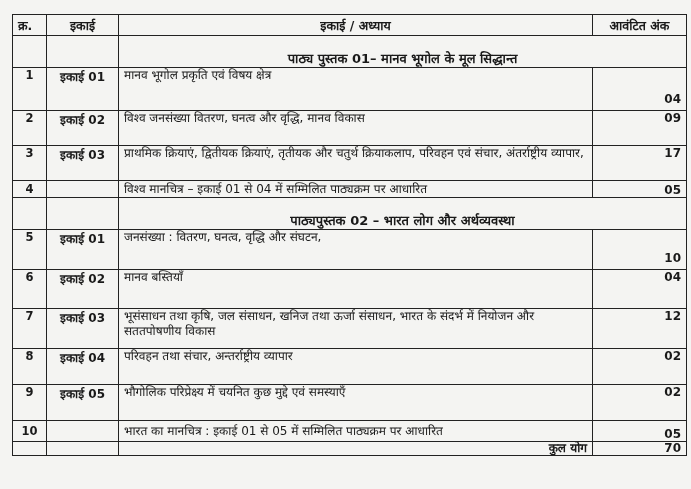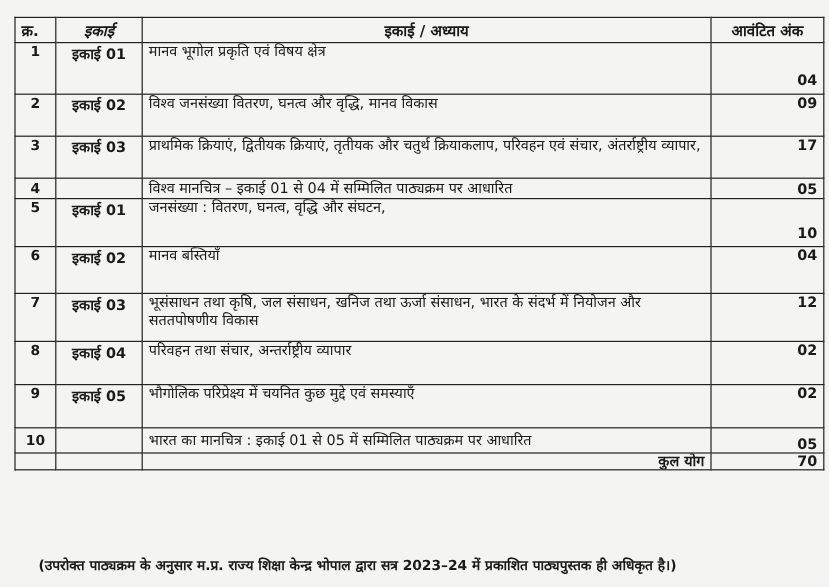--- a/index.html
+++ b/index.html
@@ -23,21 +23,21 @@
     padding: 0 5px;
     vertical-align: top;
     overflow: hidden;
   }
   col.c-sn { width: 34px; }
   col.c-unit { width: 72px; }
   col.c-title { width: 474px; }
   col.c-marks { width: 94px; }
   th { font-weight: bold; font-size: 12.5px; height: 20px; vertical-align: middle !important; }
   th.h-sn { text-align: left; padding-left: 6px; }
-  th.h-unit { text-align: center; font-style: italic; }
+  th.h-unit { text-align: center; }
   th.h-title { text-align: center; }
   th.h-marks { text-align: center; }
   td.sn { text-align: center; font-weight: bold; padding-top: 3px; font-size: 11.5px; }
   td.unit { text-align: center; font-weight: bold; padding-top: 3px; font-size: 12px; margin-top: 27px; }
   td.title { padding-top: 3px; line-height: 15px; font-size: 12px; }
   td.marks { text-align: right; font-weight: bold; vertical-align: middle; font-size: 12px; }
   tr.section td { height: 31px; }
   td.section-title { text-align: center; font-weight: bold; vertical-align: bottom !important; padding-bottom: 1px; font-size: 13px; }
   tr.r1 td { height: 38px; }
   tr.r2 td { height: 34px; }
@@ -72,20 +72,25 @@
         <col class="c-marks">
     </colgroup>
     <tbody>
         <tr>
       <th class="h-sn">क्र.</th>
       <th class="h-unit">इकाई</th>
       <th class="h-title">इकाई / अध्याय</th>
       <th class="h-marks">आवंटित अंक</th>
     </tr>
 
+    <tr class="section">
+      <td></td>
+      <td></td>
+      <td class="section-title" colspan="2">पाठ्य पुस्तक 01– मानव भूगोल के मूल सिद्धान्त</td>
+    </tr>
     <tr class="r1">
       <td class="sn">1</td>
       <td class="unit">इकाई 01</td>
       <td class="title">मानव भूगोल प्रकृति एवं विषय क्षेत्र</td>
       <td class="marks">04</td>
     </tr>
     <tr class="r2">
       <td class="sn">2</td>
       <td class="unit">इकाई 02</td>
       <td class="title">विश्व जनसंख्या वितरण, घनत्व और वृद्धि, मानव विकास</td>
@@ -97,20 +102,25 @@
       <td class="title">प्राथमिक क्रियाएं, द्वितीयक क्रियाएं, तृतीयक और चतुर्थ क्रियाकलाप, परिवहन एवं संचार, अंतर्राष्ट्रीय व्यापार,</td>
       <td class="marks">17</td>
     </tr>
     <tr class="r4">
       <td class="sn">4</td>
       <td class="unit"></td>
       <td class="title">विश्व मानचित्र – इकाई 01 से 04 में सम्मिलित पाठ्यक्रम पर आधारित</td>
       <td class="marks">05</td>
     </tr>
 
+    <tr class="section">
+      <td></td>
+      <td></td>
+      <td class="section-title" colspan="2">पाठ्यपुस्तक 02 – भारत लोग और अर्थव्यवस्था</td>
+    </tr>
     <tr class="r5">
       <td class="sn">5</td>
       <td class="unit">इकाई 01</td>
       <td class="title">जनसंख्या : वितरण, घनत्व, वृद्धि और संघटन,</td>
       <td class="marks">10</td>
     </tr>
     <tr class="r6">
       <td class="sn">6</td>
       <td class="unit">इकाई 02</td>
       <td class="title">मानव बस्तियाँ</td>
@@ -143,14 +153,13 @@
 
     <tr class="total">
       <td></td>
       <td></td>
       <td class="total-label">कुल योग</td>
       <td class="marks">70</td>
     </tr>
   </tbody>
     </table>
 
-  <div class="footnote">(उपरोक्त पाठ्यक्रम के अनुसार म.प्र. राज्य शिक्षा केन्द्र भोपाल द्वारा सत्र 2023–24 में प्रकाशित पाठ्यपुस्तक ही अधिकृत है।)</div>
 </div>
 
 </body></html>

